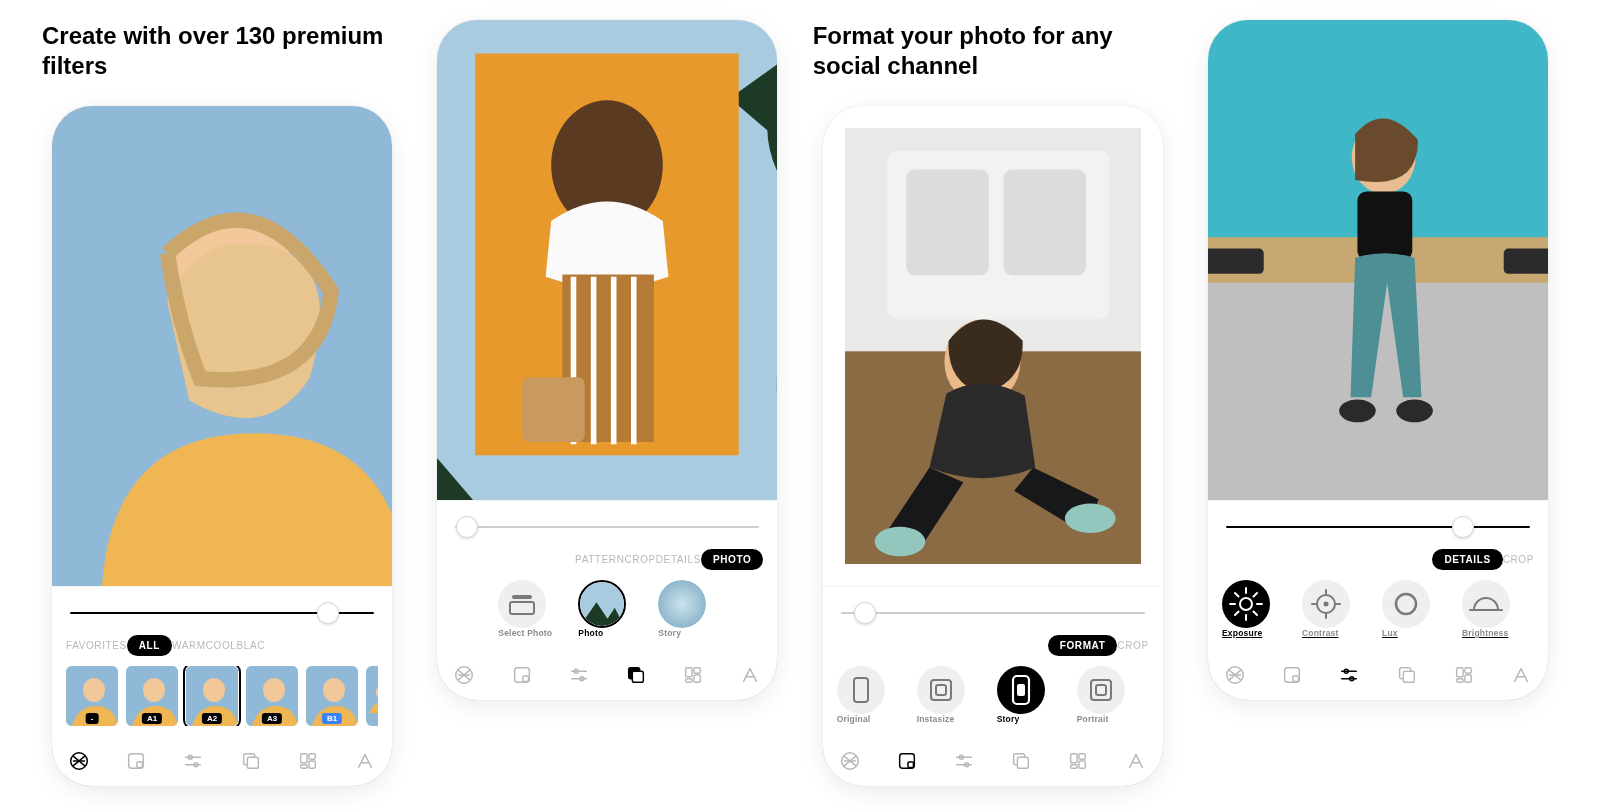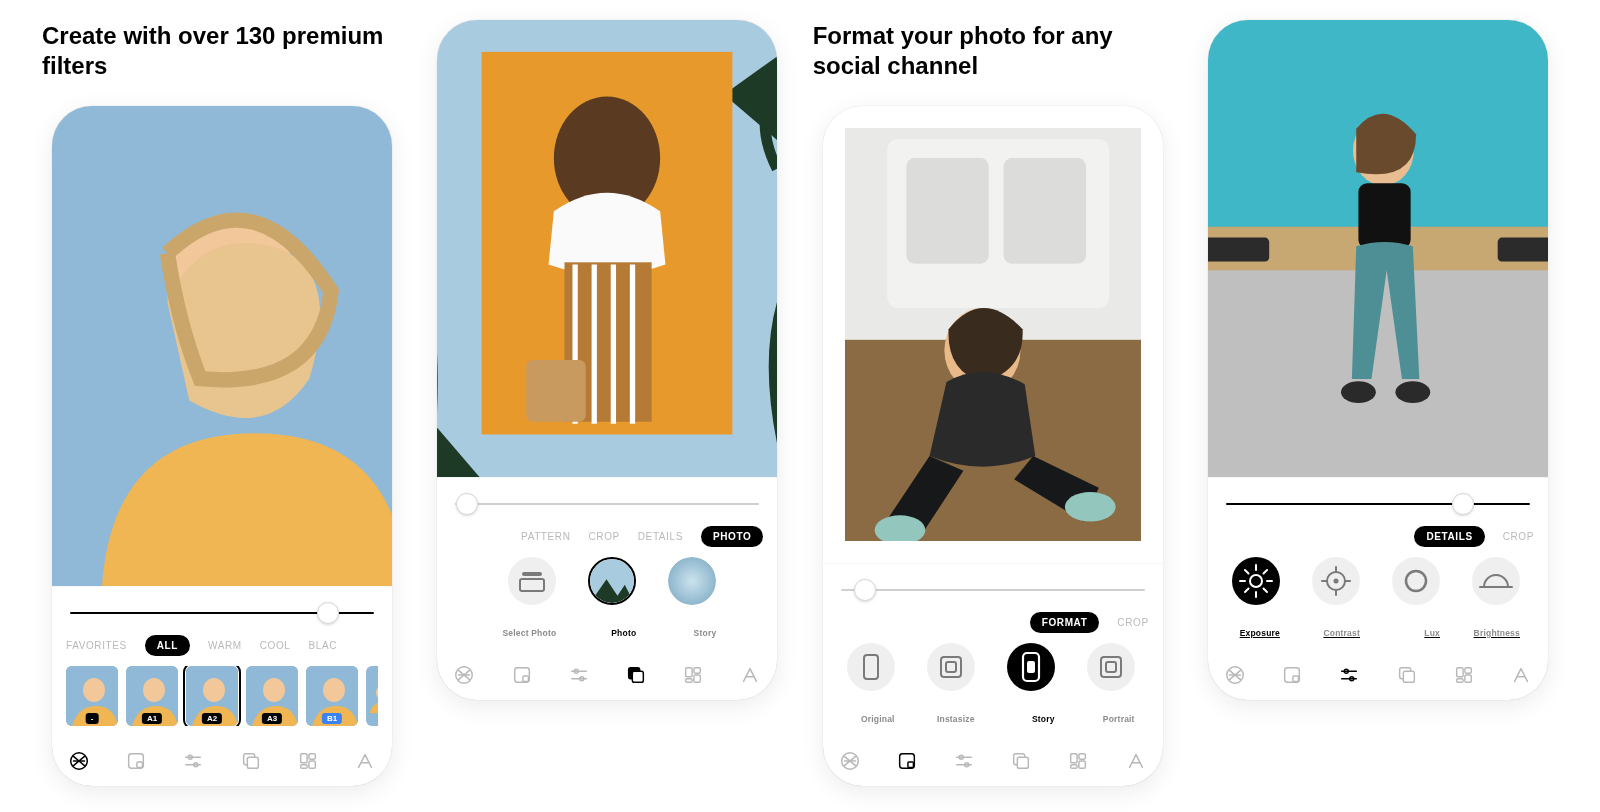--- a/index.html
+++ b/index.html
@@ -9,33 +9,33 @@
 .headline{font-size:24px;font-weight:600;color:#000;line-height:1.25;margin-bottom:24px;min-height:62px;display:flex;align-items:center;justify-content:center}
 .phone{width:340px;height:680px;border-radius:40px;background:#fff;box-shadow:0 0 1px rgba(0,0,0,.25),0 6px 24px rgba(0,0,0,.08);overflow:hidden;display:flex;flex-direction:column}
 .canvas{flex:1;position:relative;overflow:hidden}
 .canvas .img{width:100%;height:100%}
 .img svg{display:block;width:100%;height:100%}
 .panel{background:#fff;padding:10px 14px 6px;border-top:1px solid rgba(0,0,0,.04)}
 .slider{position:relative;height:24px;display:flex;align-items:center;margin:4px 4px 10px}
 .slider-track{height:2px;background:#000;flex:1;border-radius:2px}
 .slider-track.light{background:#cfcfcf}
 .slider-thumb{position:absolute;top:50%;transform:translate(-50%,-50%);width:22px;height:22px;border-radius:50%;background:#fff;border:1px solid #d7d7d7;box-shadow:0 1px 3px rgba(0,0,0,.15)}
-.tabs{display:flex;gap:18px;align-items:center;font-size:10px;letter-spacing:.6px;color:#b9b9b9;margin-bottom:10px;overflow:hidden}
+.tabs{display:flex;gap:0;align-items:center;font-size:10px;letter-spacing:.6px;color:#b9b9b9;margin-bottom:10px;overflow:hidden}
 .tabs.center{justify-content:flex-end;}
 .tab{white-space:nowrap;padding:5px 0}
 .tab.pill{background:#000;color:#fff;border-radius:999px;padding:5px 12px;font-weight:600}
 .thumbs{display:flex;gap:8px;overflow:hidden;margin-bottom:8px}
 .thumb{position:relative;width:52px;flex:0 0 52px;display:flex;flex-direction:column;align-items:center}
 .thumb-img{width:52px;height:60px;border-radius:6px;overflow:hidden;background:#8fb9d6}
 .thumb-img svg{width:100%;height:100%;display:block}
 .thumb.sel .thumb-img{outline:2px solid #000;outline-offset:1px}
 .thumb-label{position:absolute;bottom:2px;left:50%;transform:translateX(-50%);font-size:8px;font-weight:600;color:#fff;background:#000;padding:1px 5px;border-radius:3px}
 .thumb-label.blue{background:#3b82f6}
 .circles{display:flex;justify-content:center;gap:22px;margin:4px 0 10px;overflow:hidden}
-.circle-item{display:flex;flex-direction:column;align-items:flex-end;gap:23px;width:58px;flex:0 0 58px}
+.circle-item{display:flex;flex-direction:column;align-items:flex-start;gap:0;width:58px;flex:0 0 58px}
 .circle{width:48px;height:48px;border-radius:50%;background:#efefef;display:flex;align-items:center;justify-content:center;overflow:hidden}
 .circle.solid{background:#000;color:#fff}
 .circle.ring{border:2px solid #000;padding:0}
 .circle svg{width:100%;height:100%}
 .circle-label{font-size:8.5px;font-weight:600;color:#8b8b8b;letter-spacing:.2px;text-align:center}
 .circle-item.active .circle-label{color:#000;font-weight:700}
 .navbar{display:flex;justify-content:space-between;align-items:center;padding:10px 16px 14px;color:#b8b8b8}
 .navbar .nv{width:22px;height:22px;display:flex;align-items:center;justify-content:center}
 .navbar .nv svg{width:22px;height:22px;stroke:#b8b8b8;fill:none;stroke-width:1.6}
 .navbar .nv.active svg{stroke:#000}

